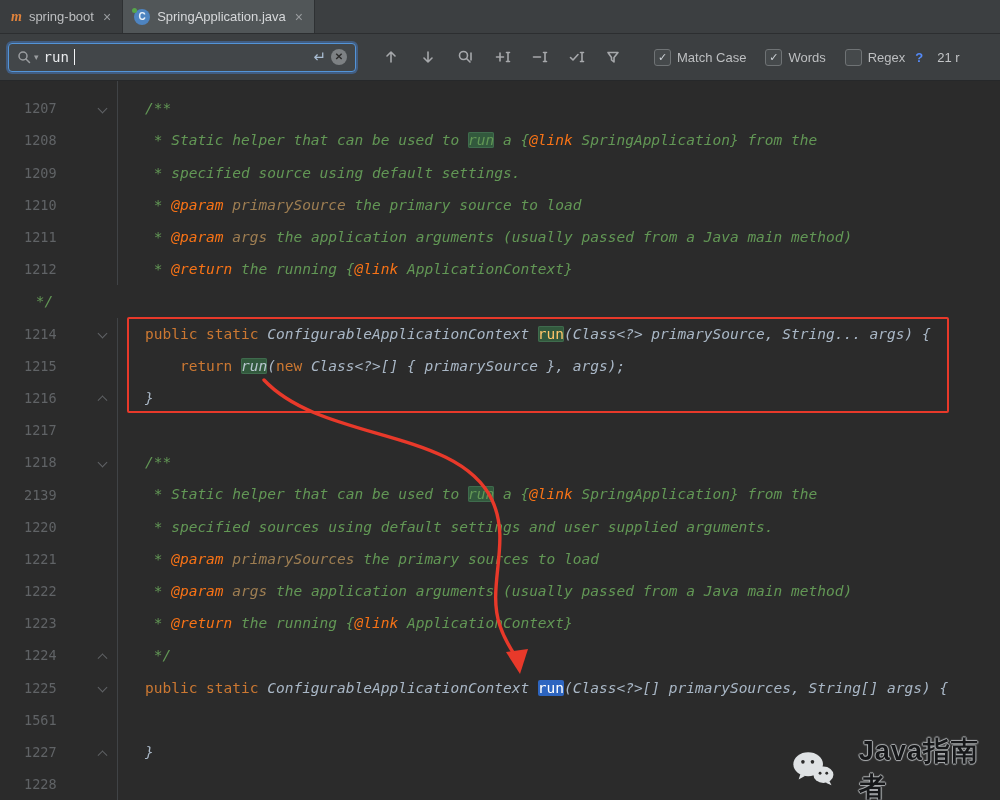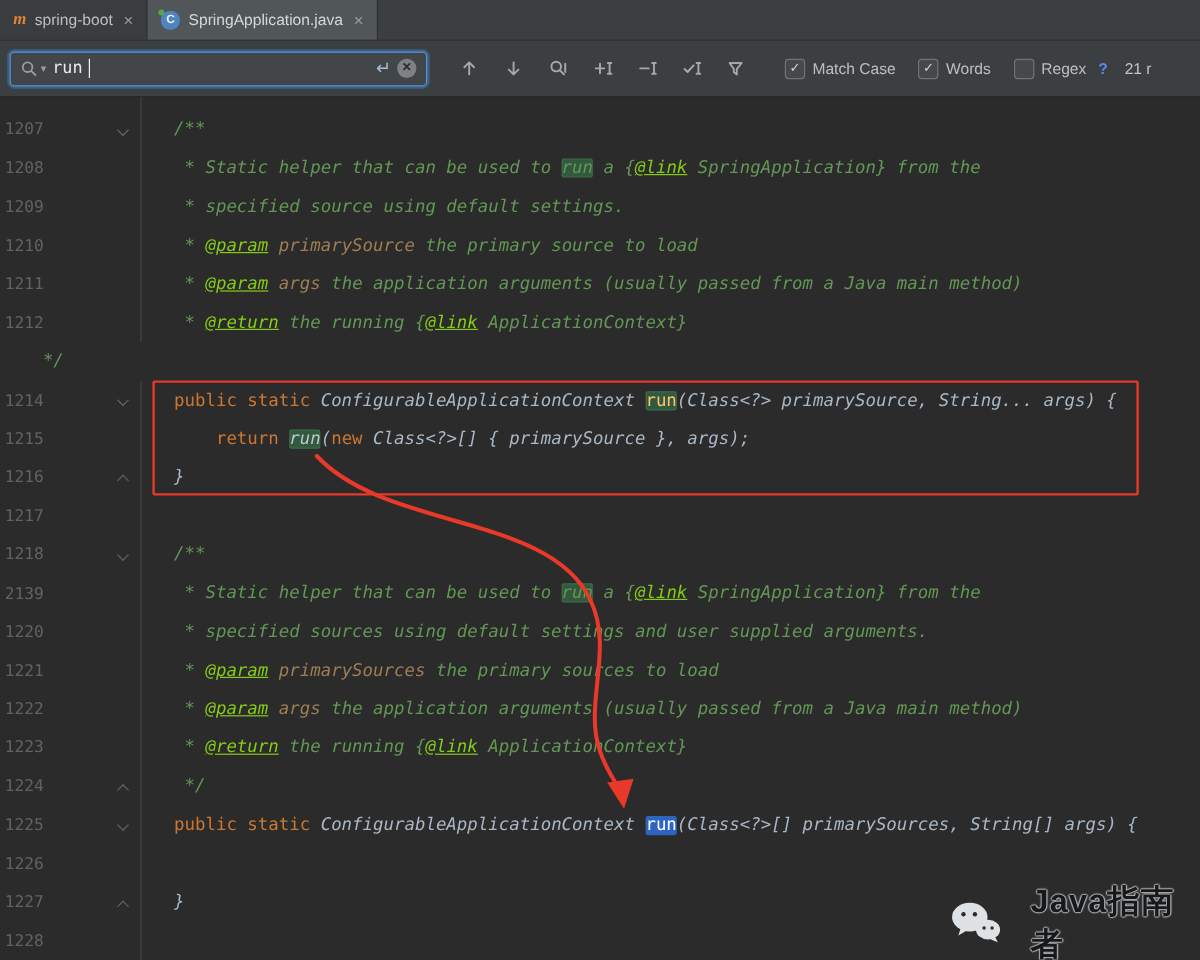--- a/index.html
+++ b/index.html
@@ -45,30 +45,30 @@
       line-height:13px;cursor:pointer;}
   #search-help{color:#548af7;font-weight:bold;font-size:13px;margin-left:10px;cursor:pointer;}
   #search-results{color:#c3c5c7;font-size:13px;margin-left:14px;white-space:nowrap;}
 
   
   #editor{position:absolute;top:81px;left:0;right:0;bottom:0;background:#2b2b2b;overflow:hidden;}
   #lines{margin-top:-21px;}
   .row{display:flex;height:32.2px;}
   .gutter{width:117px;flex:none;border-right:1px solid #404346;display:flex;align-items:center;height:100%;}
   .lnum{color:#606366;font:13.5px "DejaVu Sans Mono","Liberation Mono",monospace;
-        padding-left:4px;width:52px;flex:none;}
+        padding-left:24px;width:52px;flex:none;}
   .foldslot{margin-left:auto;margin-right:9px;width:12px;display:flex;justify-content:center;}
   .chev{display:inline-block;width:6px;height:6px;
         border-right:1.7px solid #606366;border-bottom:1.7px solid #606366;}
   .chev.down{transform:rotate(45deg);}
   .chev.up{transform:rotate(-135deg) translate(-2px,-2px);}
   .codecell{flex:1;padding-left:27px;white-space:pre;
         font:14.5px/32.2px "DejaVu Sans Mono","Liberation Mono",monospace;color:#a9b7c6;}
   .cmt{color:#629755;font-style:italic;}
-  .tag{color:#84cc16;font-style:italic;text-decoration:underline;}
+  .tag{color:#f97316;font-style:italic;}
   .tagv{color:#9e7e52;font-style:italic;}
   .kw{color:#cc7832;}
   .def{color:#a9b7c6;font-style:italic;}
   .mname{color:#ffc66b;}
   .call{color:#b9c7d0;font-style:italic;}
   .hl{background:#32593d;box-shadow:inset 0 0 0 1px #3f6b4d;border-radius:2px;}
   .sel{background:#2d65c0;color:#ffffff;border-radius:2px;}
 
   
   #overlay{position:absolute;left:0;top:0;width:1000px;height:800px;pointer-events:none;}
@@ -311,21 +311,21 @@
           <div class="gutter">
             <span class="lnum">1225</span>
             <span class="foldslot">
               <span class="chev down"></span>
             </span>
           </div>
           <div class="codecell"><span class="kw">public static </span><span class="def">ConfigurableApplicationContext </span><span class="mname sel">run</span><span class="def">(Class&lt;?&gt;[] primarySources, String[] args) {</span></div>
         </div>
         <div class="row">
           <div class="gutter">
-            <span class="lnum">1226</span>
+            <span class="lnum">1561</span>
             <span class="foldslot"></span>
           </div>
         </div>
         <div class="row">
           <div class="gutter">
             <span class="lnum">1227</span>
             <span class="foldslot">
               <span class="chev up"></span>
             </span>
           </div>

